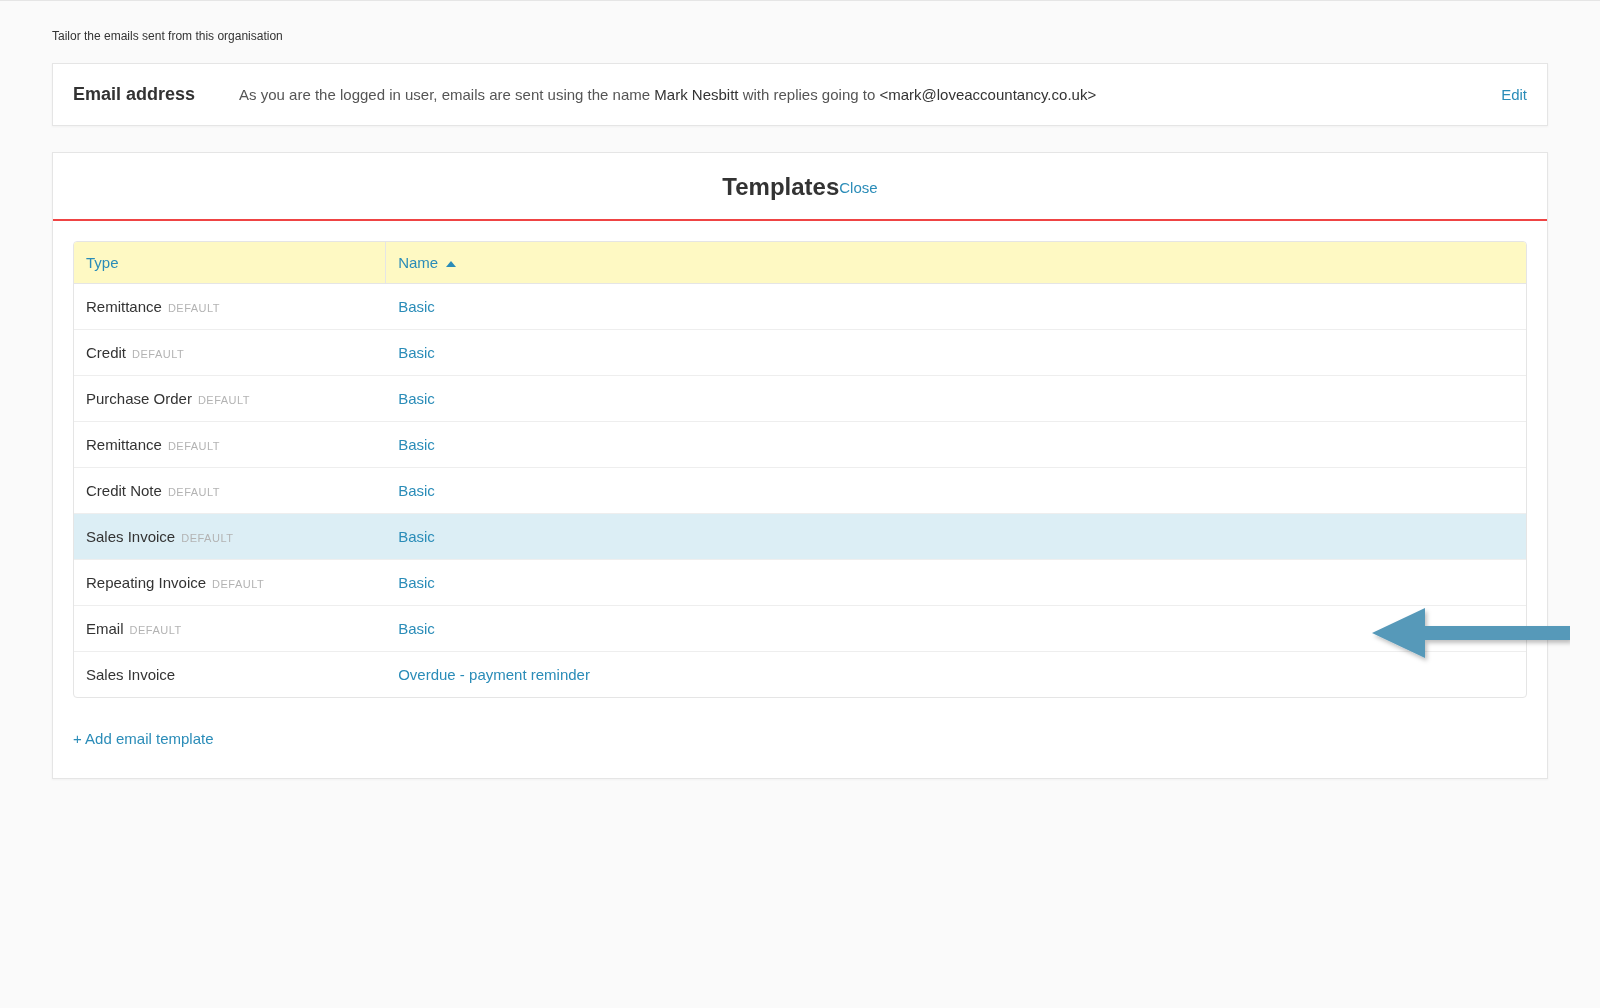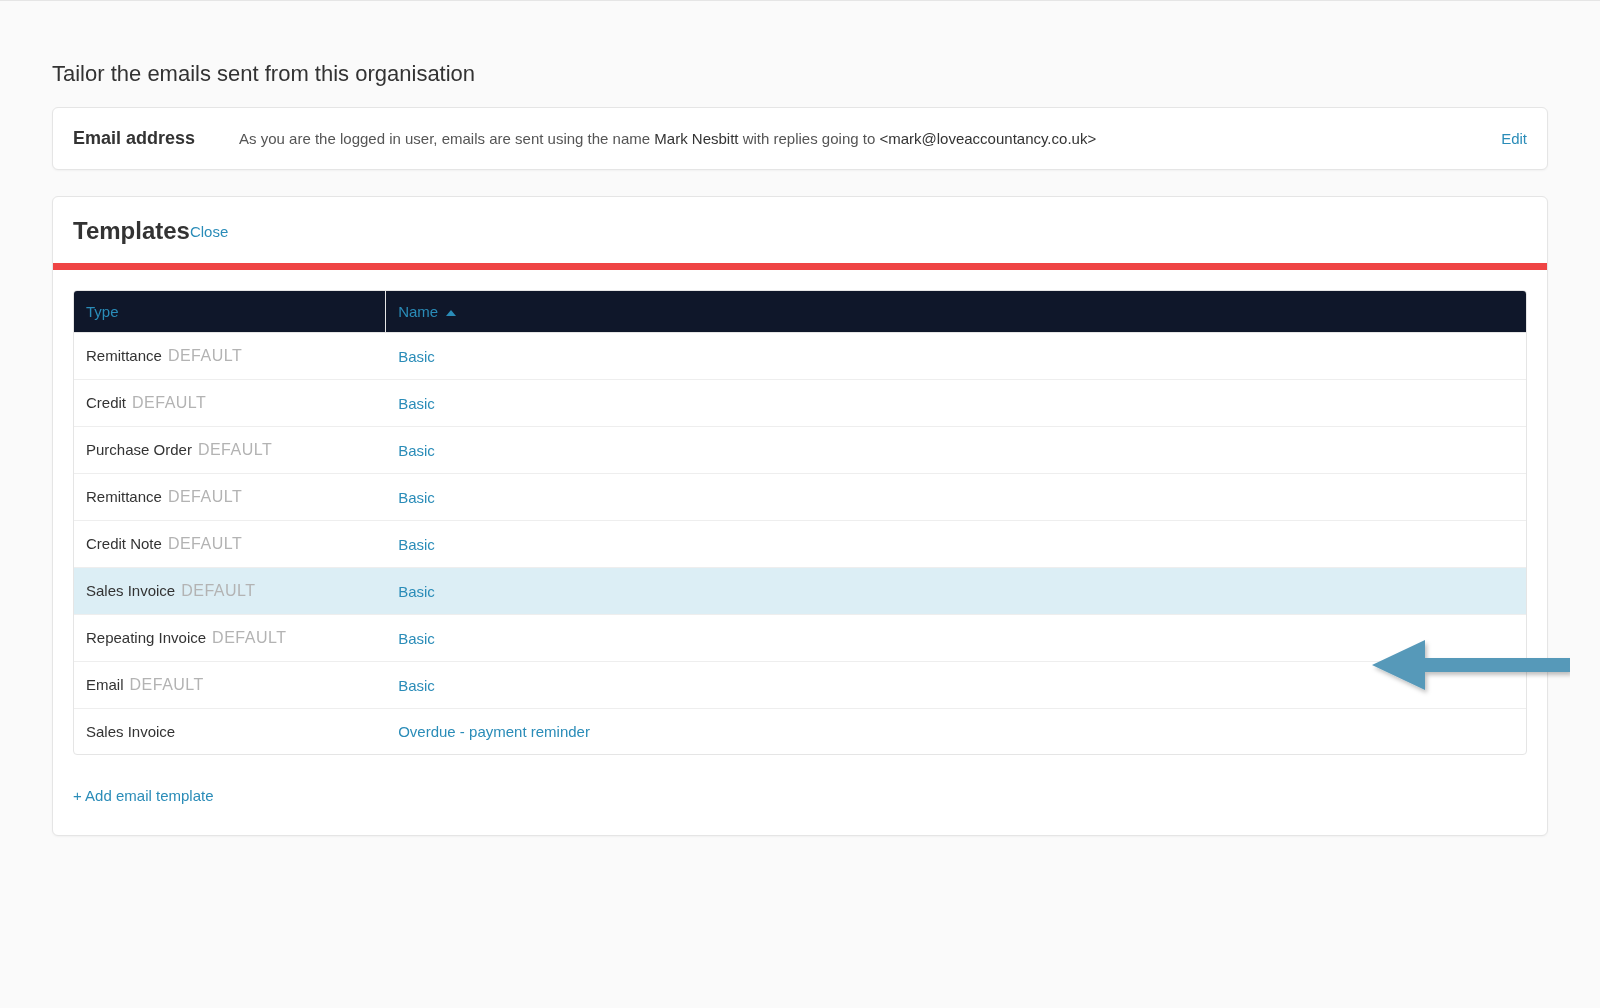--- a/index.html
+++ b/index.html
@@ -11,30 +11,29 @@
       font-family: -apple-system, BlinkMacSystemFont, "Segoe UI", Helvetica, Arial, sans-serif;
       background: #fafafa;
       color: #333;
       border-top: 1px solid #e5e5e5;
     }
     .page-container {
       max-width: 1600px;
       padding: 0 52px;
     }
     .page-subtitle {
-      font-size: 22px;
+      font-size: 12px;
       color: #333;
       font-weight: 400;
       padding: 28px 0 20px 0;
-      margin-top: 32px;
     }
     .card {
       background: #fff;
       border: 1px solid #e5e5e5;
-      border-radius: 6px;
+      border-radius: 0;
       box-shadow: 0 1px 2px rgba(0,0,0,0.04);
       margin-bottom: 26px;
     }
     .email-bar {
       display: flex;
       align-items: center;
       padding: 20px 20px;
       gap: 44px;
     }
     .email-bar-title {
@@ -56,43 +55,43 @@
       color: #2a8cb8;
       font-size: 15px;
       text-decoration: none;
       cursor: pointer;
     }
     .templates-card {
       padding-bottom: 30px;
     }
     .templates-header {
       display: flex;
-      justify-content: flex-start;
+      justify-content: center;
       align-items: center;
       padding: 20px 20px 18px 20px;
-      border-bottom: 7px solid #ef4444;
+      border-bottom: 2px solid #ef4444;
     }
     .templates-title {
       font-size: 24px;
       font-weight: 700;
       color: #333;
     }
     .table-wrapper {
       padding: 20px 20px 0 20px;
     }
     .templates-table {
       width: 100%;
       border: 1px solid #e5e5e5;
       border-radius: 4px;
       border-collapse: separate;
       border-spacing: 0;
       overflow: hidden;
     }
     .templates-table th {
-      background: #0f172a;
+      background: #fef9c3;
       text-align: left;
       padding: 12px 12px;
       font-size: 15px;
       font-weight: 500;
       color: #2a8cb8;
       border-bottom: 1px solid #e5e5e5;
     }
     .templates-table th.col-type {
       width: 21.5%;
       border-right: 1px solid #e5e5e5;
@@ -114,21 +113,21 @@
     }
     .templates-table tbody tr:first-child td {
       border-top: none;
     }
     .templates-table tr.highlighted td {
       background: #dceef5;
       margin-top: 32px;
     }
     .default-badge {
       color: #b3b3b3;
-      font-size: 16px;
+      font-size: 11px;
       letter-spacing: 0.5px;
       margin-left: 6px;
       font-weight: 400;
     }
     .add-template {
       display: inline-block;
       padding: 32px 20px 0 20px;
       color: #2a8cb8;
       font-size: 15px;
       cursor: pointer;

